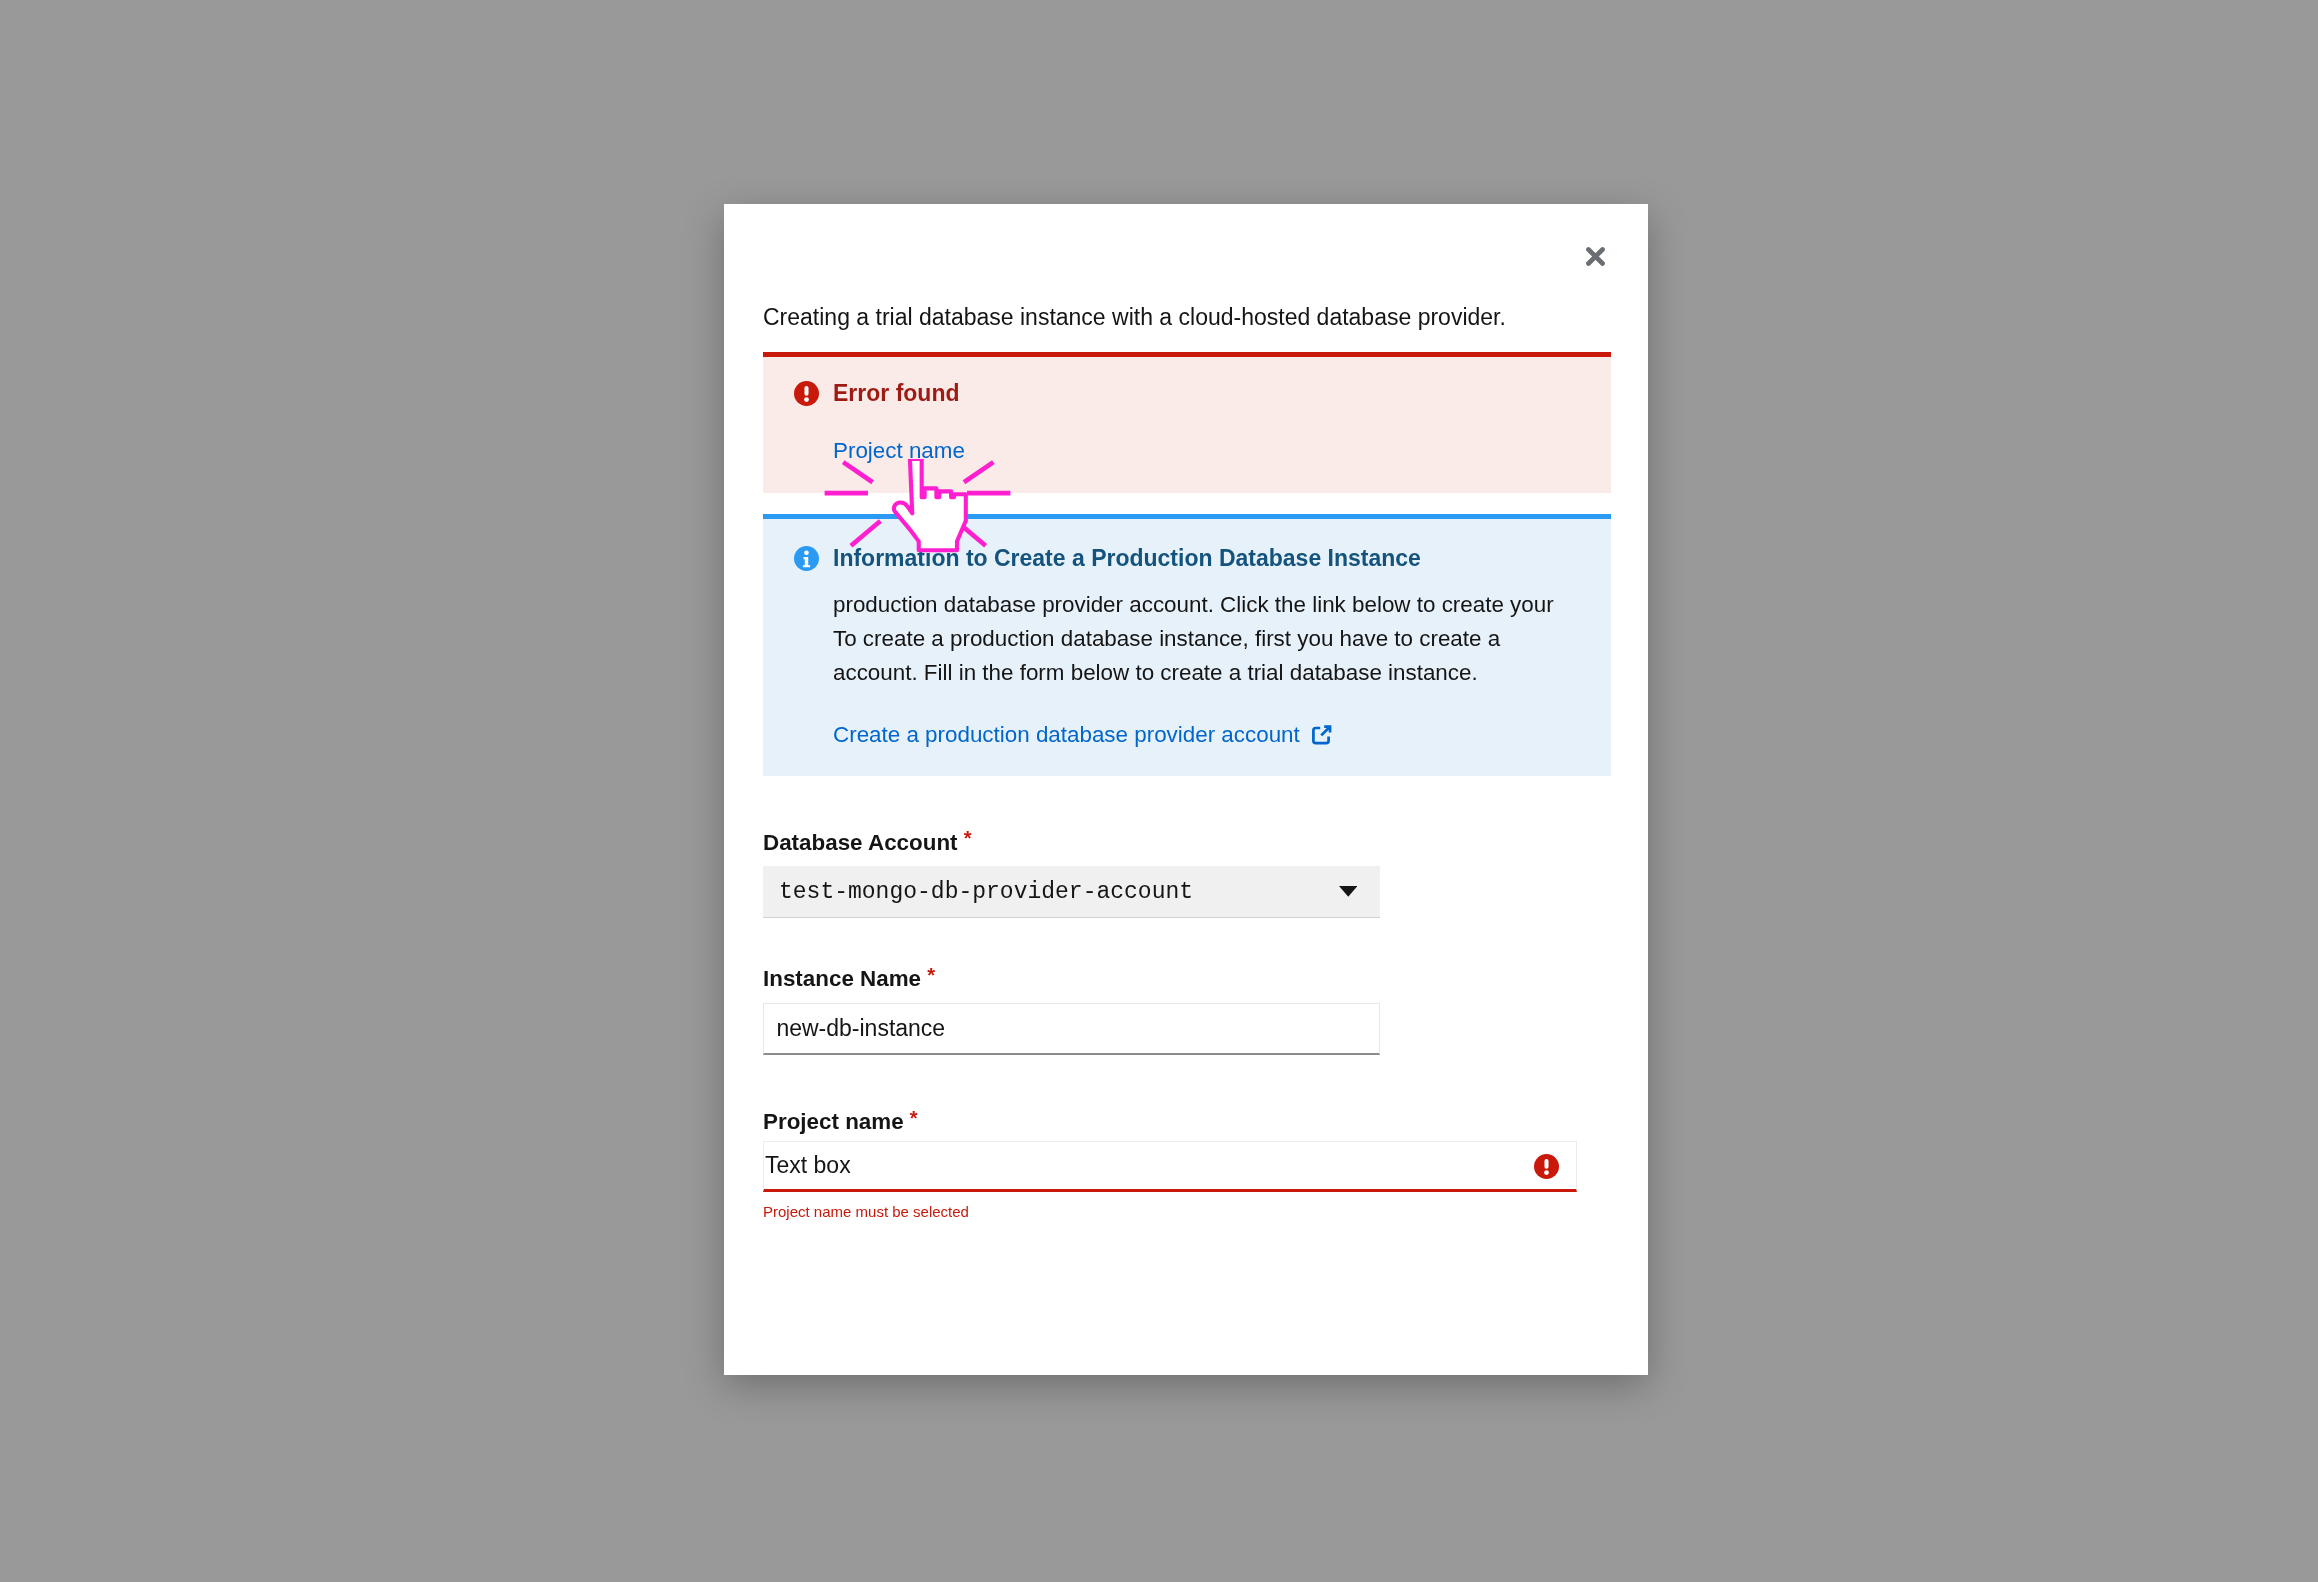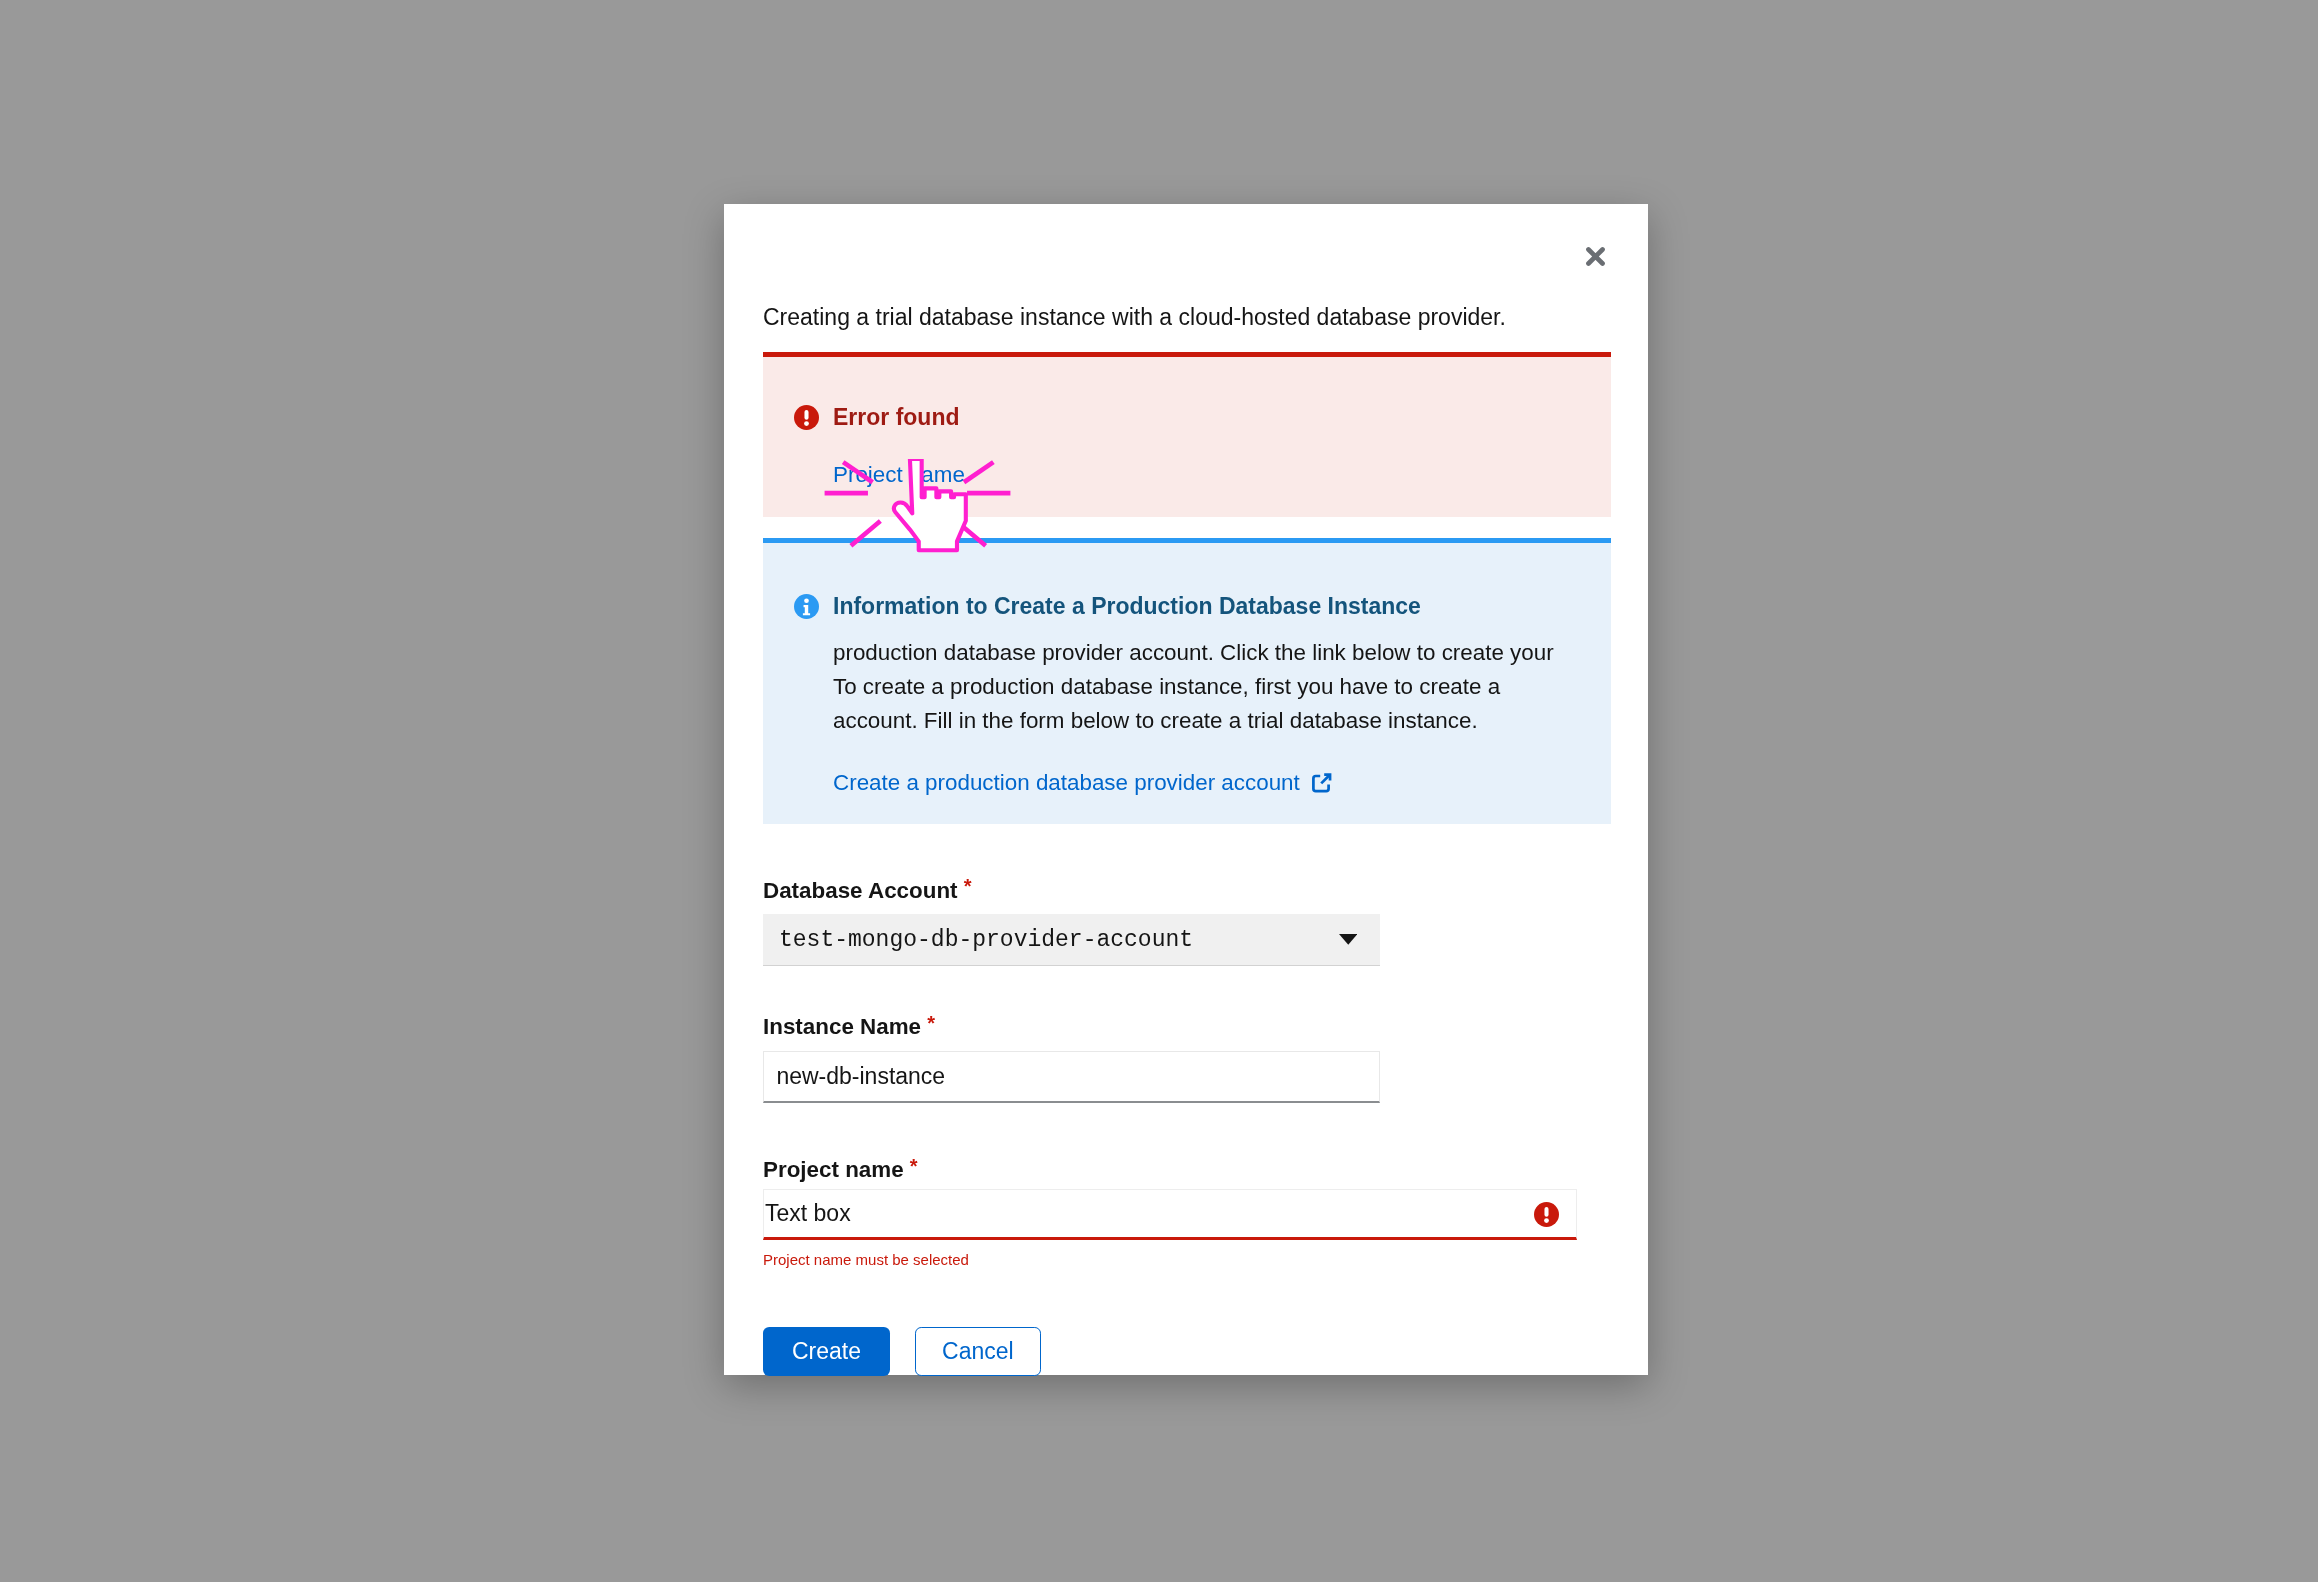--- a/index.html
+++ b/index.html
@@ -19,21 +19,21 @@
     position:absolute; top:34px; right:34px;
     background:none; border:none; cursor:pointer; padding:6.2px; line-height:0;
   }
   .modal-title {
     margin:99px 37px 0 39px;
     font-size:23px; line-height:29px; color:#151515;
   }
   .alert { margin:20px 37px 0 39px; padding:23px 31px 29px 31px; }
   .alert-danger { background:#faeae8; border-top:5.4px solid #c9190b; }
   .alert-info   { background:#e7f1fa; border-top:5.4px solid #2b9af3; margin-top:21px; padding-top:26px; padding-bottom:28px; }
-  .alert-head { display:flex; align-items:center; gap:14px;margin-top:24px; }
+  .alert-head { display:flex; align-items:center; gap:14px; }
   .alert-icon { flex:none; width:25px; height:25px; line-height:0; }
   .alert-title { font-size:23px; font-weight:bold; }
   .alert-danger .alert-title { color:#9e1b13; }
   .alert-info   .alert-title { color:#14547c; }
   .alert-desc { margin-left:39px; }
   .alert-danger .alert-desc { margin-top:31px; }
   .link { color:#0066cc; text-decoration:none; font-size:22.4px; cursor:pointer; }
   .info-body { margin-top:15.5px; font-size:22.4px; line-height:34px; color:#151515; }
   .info-link-row { margin-top:32px; display:flex; align-items:center; gap:10.8px; }
   .info-link-row .link { font-size:22.4px; }
@@ -176,19 +176,15 @@
     <span class="field-error-icon">
       <svg width="25" height="25" viewBox="0 0 32 32">
         <circle cx="16" cy="16" r="16" fill="#c9190b"></circle>
         <rect x="13.4" y="6.5" width="5.2" height="12.5" rx="2.6" fill="#ffffff"></rect>
         <circle cx="16" cy="23.8" r="3.1" fill="#ffffff"></circle>
       </svg>
     </span>
   </div>
   <div class="helper-error">Project name must be selected</div>
 
-  <div class="actions">
-    <button class="btn btn-primary">Create</button>
-    <button class="btn btn-secondary">Cancel</button>
-  </div>
 
 </div>
 
 
 </body></html>

